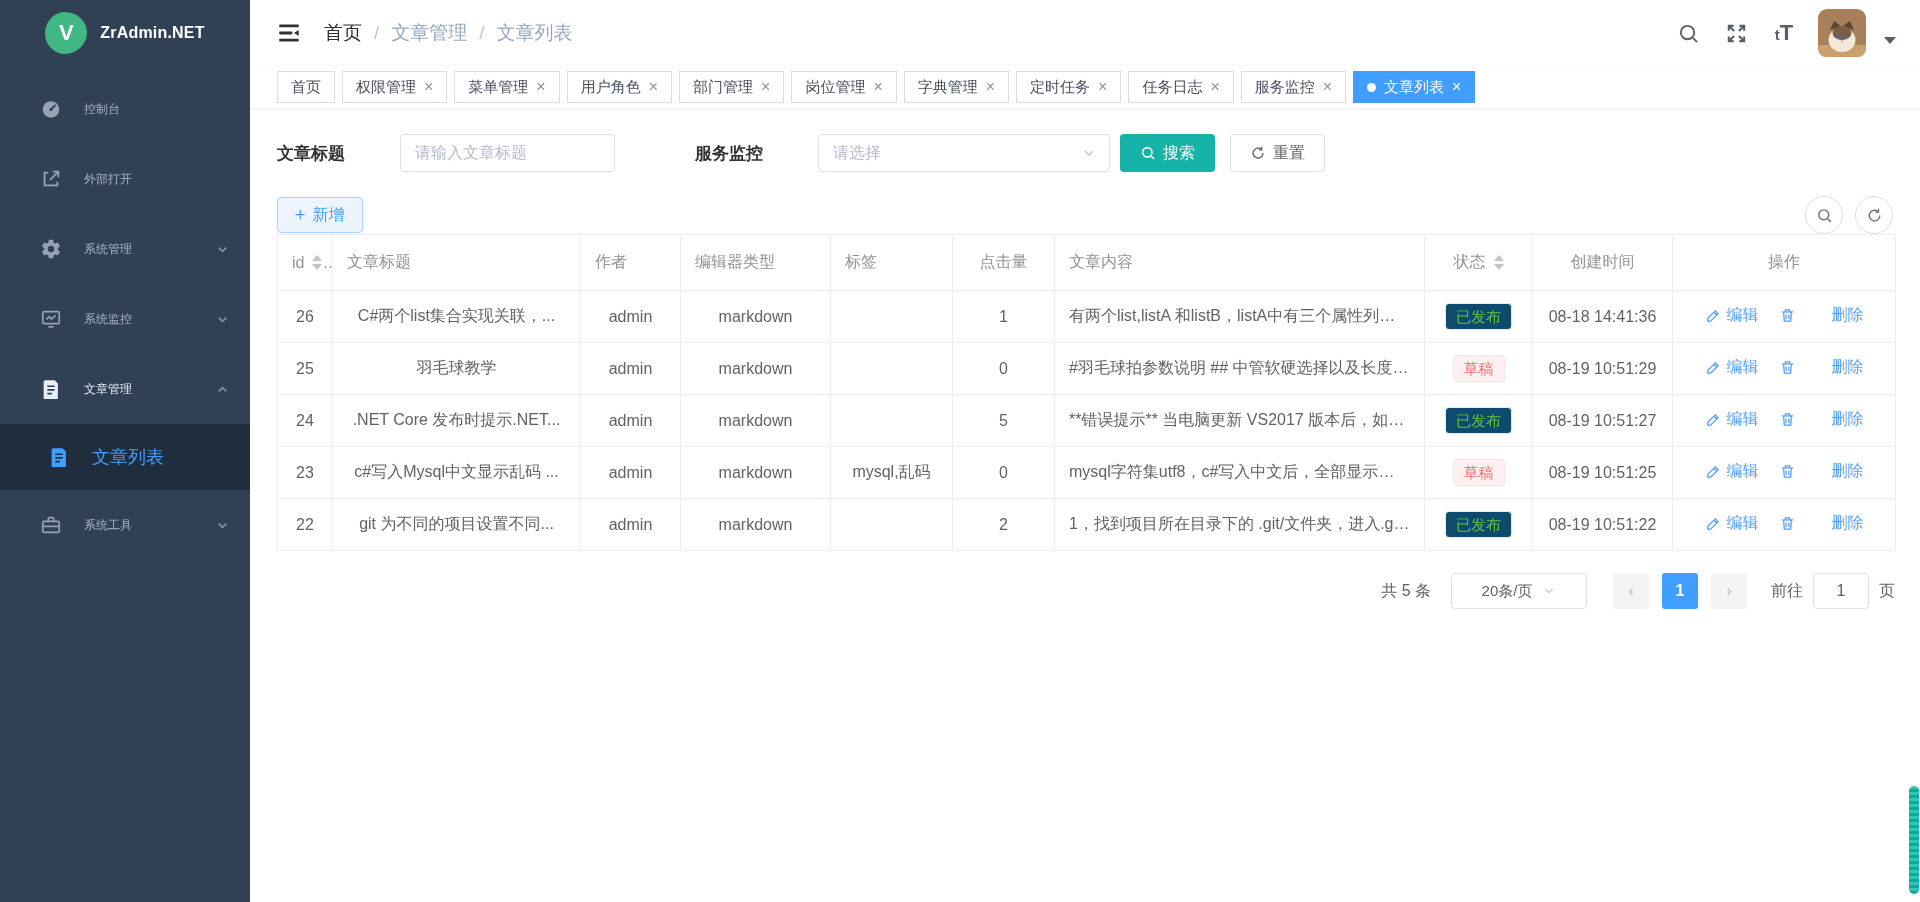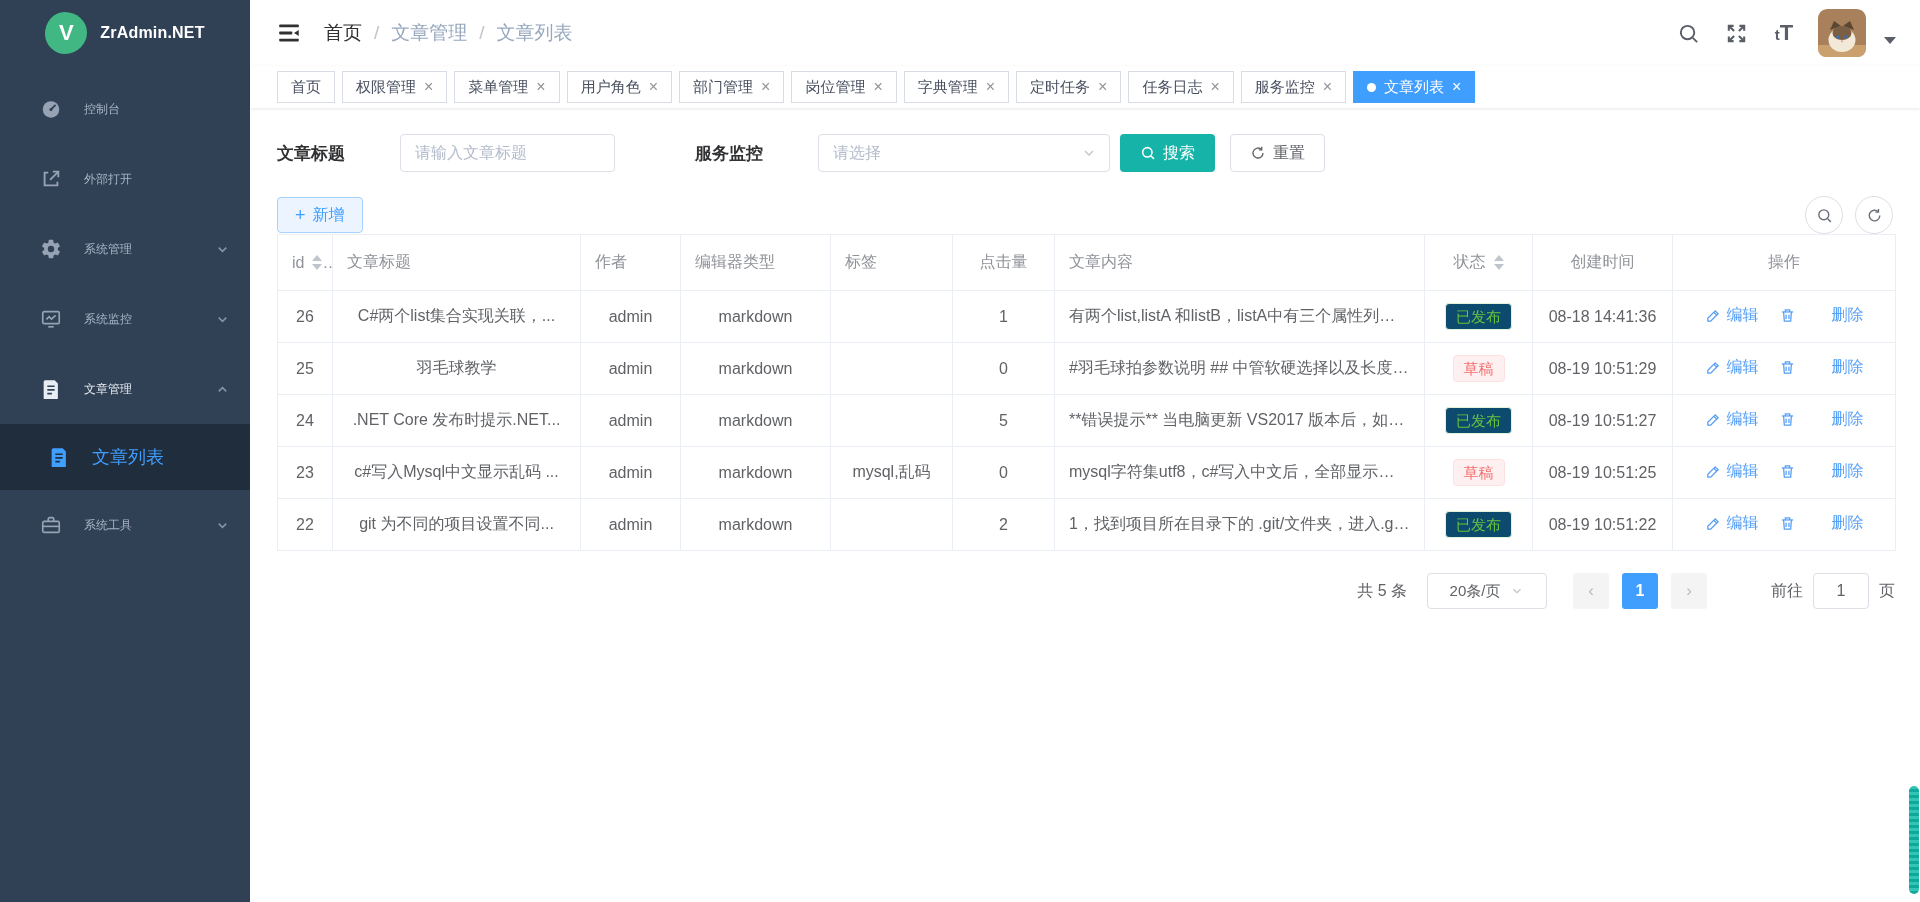--- a/index.html
+++ b/index.html
@@ -111,30 +111,30 @@
   .badge { display:inline-block; padding:5px 10px; border-radius:4px; font-size:15px; line-height:1; }
   .badge.success { background:#0c4a6e; border:1px solid #e1f3d8; color:#67c23a; }
   .badge.danger  { background:#fef0f0; border:1px solid #fde2e2; color:#f56c6c; }
   .op-link { display:inline-flex; align-items:center; gap:5px; color:#549ff8; cursor:pointer; font-size:16px; }
   .op-link + .op-link { margin-left:20px;gap:36px; }
   .op-link svg { width:17px; height:17px; }
 
   
   .pagination { margin-top:22px; width:1618px; display:flex; align-items:center; justify-content:flex-end; }
   .pg-total { font-size:16px; color:#606266; margin-right:20px; }
-  .pg-size { width:120px; height:36px; border:1px solid #dcdfe6; border-radius:4px; display:flex;
+  .pg-size { width:136px; height:36px; border:1px solid #dcdfe6; border-radius:4px; display:flex;
     align-items:center; justify-content:center; gap:10px; font-size:15px; color:#606266; cursor:pointer; margin-right:26px; }
   .pg-size svg { width:14px; height:14px; }
   .pg-btn { width:36px; height:36px; border-radius:3px; background:#f4f4f5; color:#b6bac2; display:flex;
     align-items:center; justify-content:center; font-size:17px; cursor:pointer; }
   .pg-btn.prev { margin-right:13px; }
   .pg-btn.next { margin-left:13px; }
   .pg-page { width:36px; height:36px; border-radius:3px; background:#409eff; color:#fff; font-weight:700;
     display:flex; align-items:center; justify-content:center; font-size:16px; cursor:pointer; }
-  .pg-goto { margin-left:64px; font-size:16px; color:#606266; display:flex; align-items:center; gap:10px; }
+  .pg-goto { margin-left:24px; font-size:16px; color:#606266; display:flex; align-items:center; gap:10px; }
   .goto-input { width:56px; height:36px; border:1px solid #dcdfe6; border-radius:4px; text-align:center;
     font-size:16px; color:#606266; outline:none; font-family:inherit; }
 
   
   .scroll-thumb { position:fixed; right:1px; bottom:8px; width:10px; height:108px; border-radius:5px;
     background:repeating-linear-gradient(0deg,#0ea99b 0 3px,#34c4b6 3px 6px); }
 </style>
 </head>
 <body>
 

